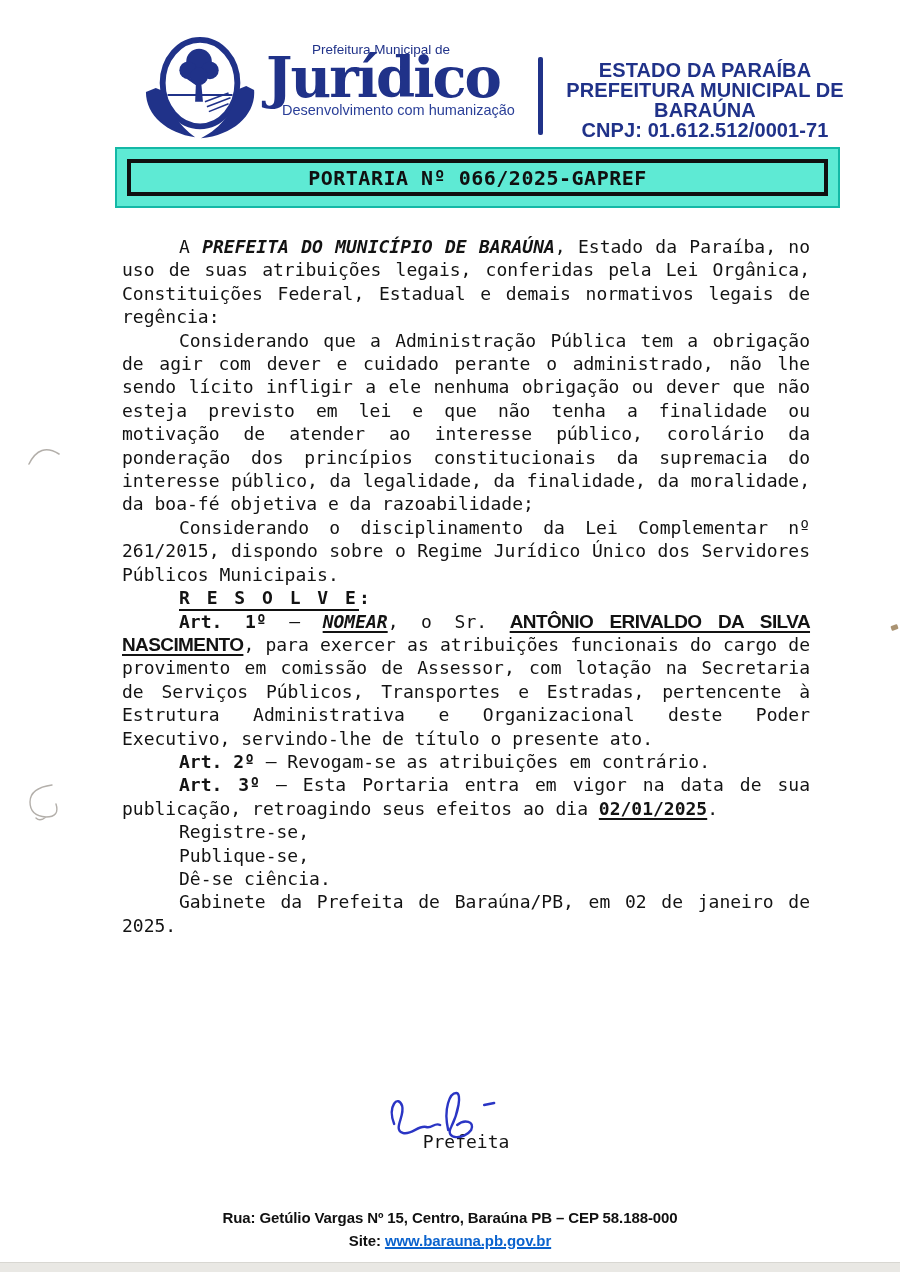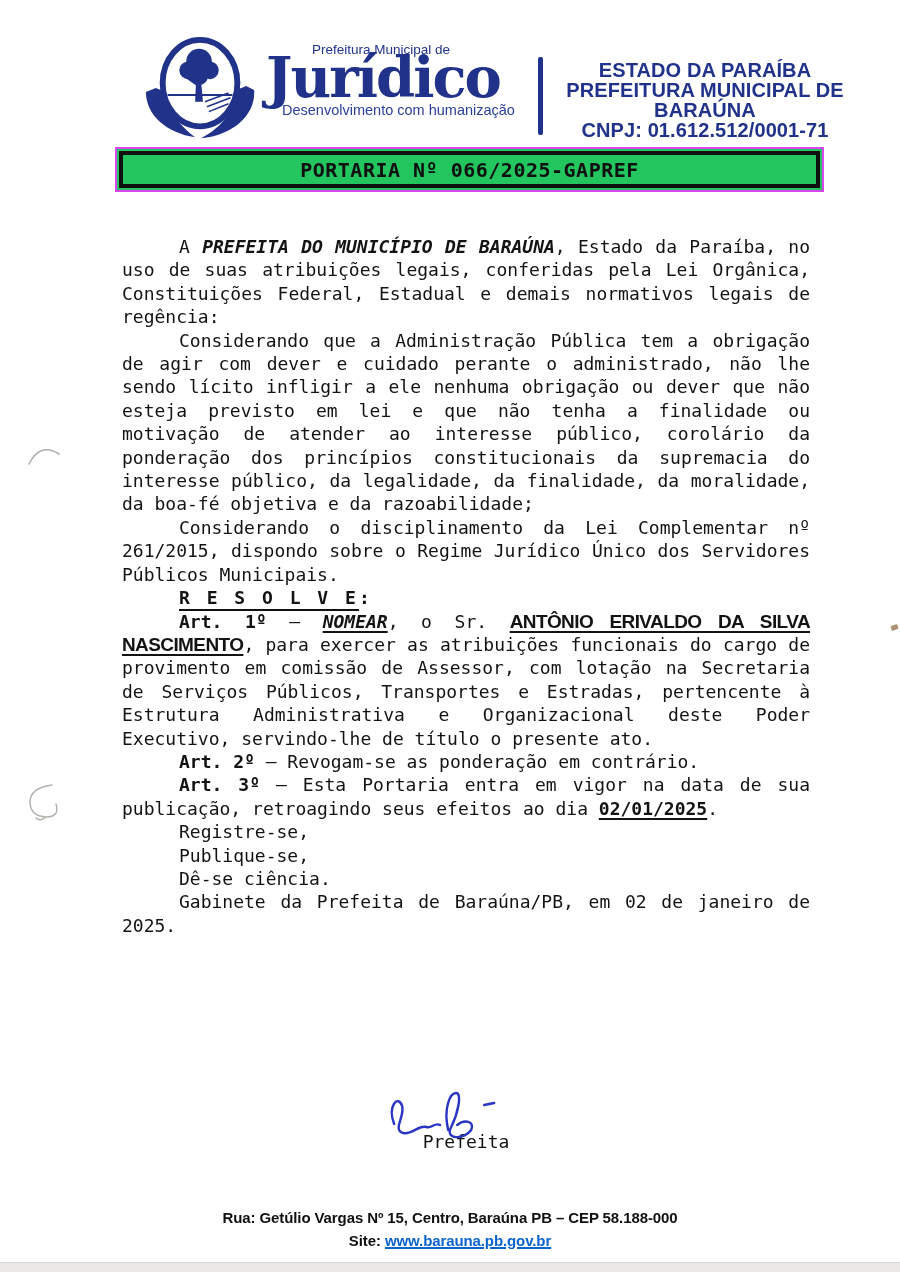--- a/index.html
+++ b/index.html
@@ -15,22 +15,22 @@
             font-size:56px;line-height:56px;letter-spacing:-2px;color:var(--brand-navy,#203289);}
   .tagline{display:block;margin-left:16px;margin-top:-3px;font-family:"Liberation Sans",sans-serif;
            font-size:14.5px;color:#2a3f98;}
   .header-divider{position:absolute;top:57px;left:538px;width:5px;height:78px;
                   background:var(--brand-navy,#203289);border-radius:2px;}
   .header-right{position:absolute;top:60px;left:556px;width:298px;text-align:center;
                 font-family:"Liberation Sans",sans-serif;font-weight:bold;font-size:20px;
                 line-height:20px;color:var(--brand-navy,#203289);letter-spacing:0.1px;}
 
   
-  .title-box{position:absolute;top:147px;left:115px;width:701px;border:2px solid #d946ef;
-             padding:2px;background:#22c55e;}
+  .title-box{position:absolute;top:147px;left:115px;width:701px;border:2px solid #14b8a6;
+             padding:10px;background:#5eead4;}
   .title-box-inner{border:4px solid #101010;padding:3px 0 2px 0;text-align:center;}
   .title-text{font-weight:bold;font-size:20px;letter-spacing:0.5px;color:#101010;}
 
   
   .doc-body{position:absolute;top:235px;left:122px;width:688px;font-size:18px;
             line-height:23.4px;color:#131313;}
   .doc-body p{margin:0;text-align:justify;text-indent:57px;}
   .mt{margin-top:22px;}
   .mt2{margin-top:24px;}
   .bold{font-weight:bold;}
@@ -121,21 +121,21 @@
     <p><span>A </span><span class="bold-italic">PREFEITA DO MUNICÍPIO DE BARAÚNA</span><span>, Estado da Paraíba, no uso de suas atribuições legais, conferidas pela Lei Orgânica, Constituições Federal, Estadual e demais normativos legais de regência:</span></p>
 
     <p class="mt">Considerando que a Administração Pública tem a obrigação de agir com dever e cuidado perante o administrado, não lhe sendo lícito infligir a ele nenhuma obrigação ou dever que não esteja previsto em lei e que não tenha a finalidade ou motivação de atender ao interesse público, corolário da ponderação dos princípios constitucionais da supremacia do interesse público, da legalidade, da finalidade, da moralidade, da boa-fé objetiva e da razoabilidade;</p>
 
     <p class="mt">Considerando o disciplinamento da Lei Complementar nº 261/2015, dispondo sobre o Regime Jurídico Único dos Servidores Públicos Municipais.</p>
 
     <p class="mt2 resolve-line"><span class="resolve-text">R E S O L V E</span><span class="resolve-colon">:</span></p>
 
     <p class="mt2"><span class="bold">Art. 1º</span><span> – </span><span class="nomear">NOMEAR</span><span>, o Sr. </span><span class="appointee">ANTÔNIO ERIVALDO DA SILVA NASCIMENTO</span><span>, para exercer as atribuições funcionais do cargo de provimento em comissão de Assessor, com lotação na Secretaria de Serviços Públicos, Transportes e Estradas, pertencente à Estrutura Administrativa e Organizacional deste Poder Executivo, servindo-lhe de título o presente ato.</span></p>
 
-    <p class="mt"><span class="bold">Art. 2º</span><span> – Revogam-se as ponderação em contrário.</span></p>
+    <p class="mt"><span class="bold">Art. 2º</span><span> – Revogam-se as atribuições em contrário.</span></p>
 
     <p class="mt"><span class="bold">Art. 3º</span><span> – Esta Portaria entra em vigor na data de sua publicação, retroagindo seus efeitos ao dia </span><span class="date-u">02/01/2025</span><span>.</span></p>
 
     <div class="closing-line">Registre-se,</div>
     <div class="closing-line">Publique-se,</div>
     <div class="closing-line">Dê-se ciência.</div>
 
     <p class="mt">Gabinete da Prefeita de Baraúna/PB, em 02 de janeiro de 2025.</p>
   </div>
 

